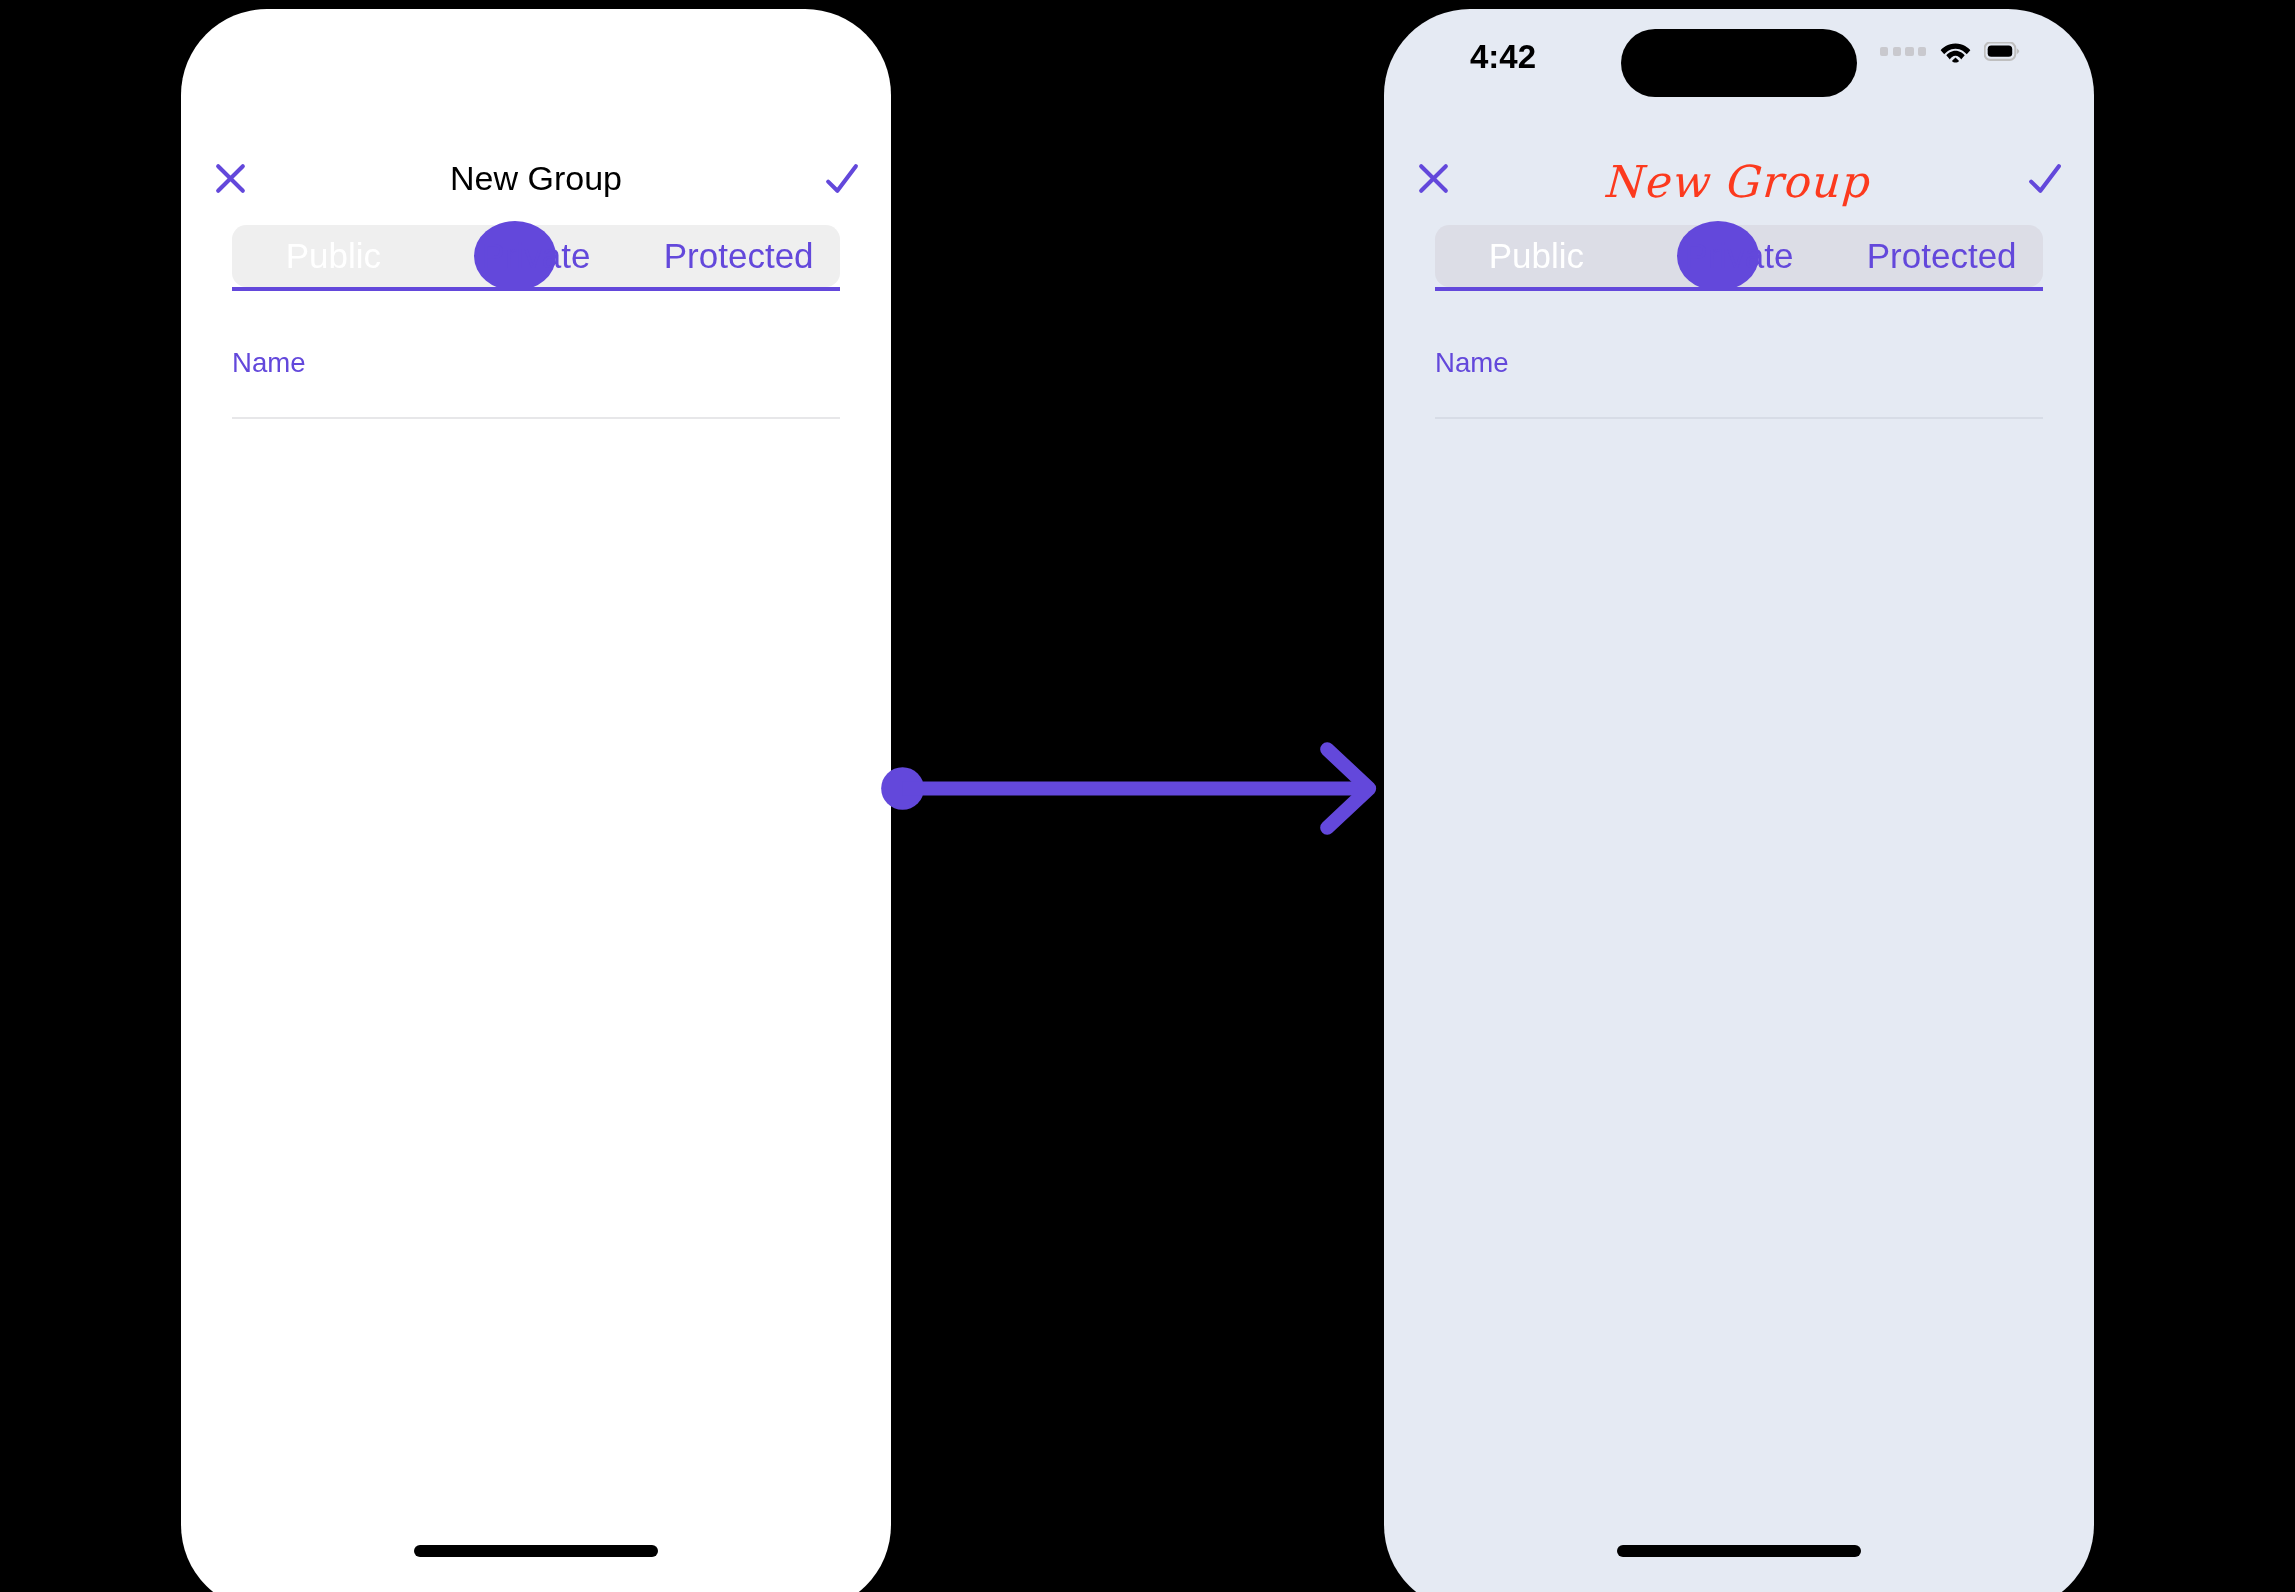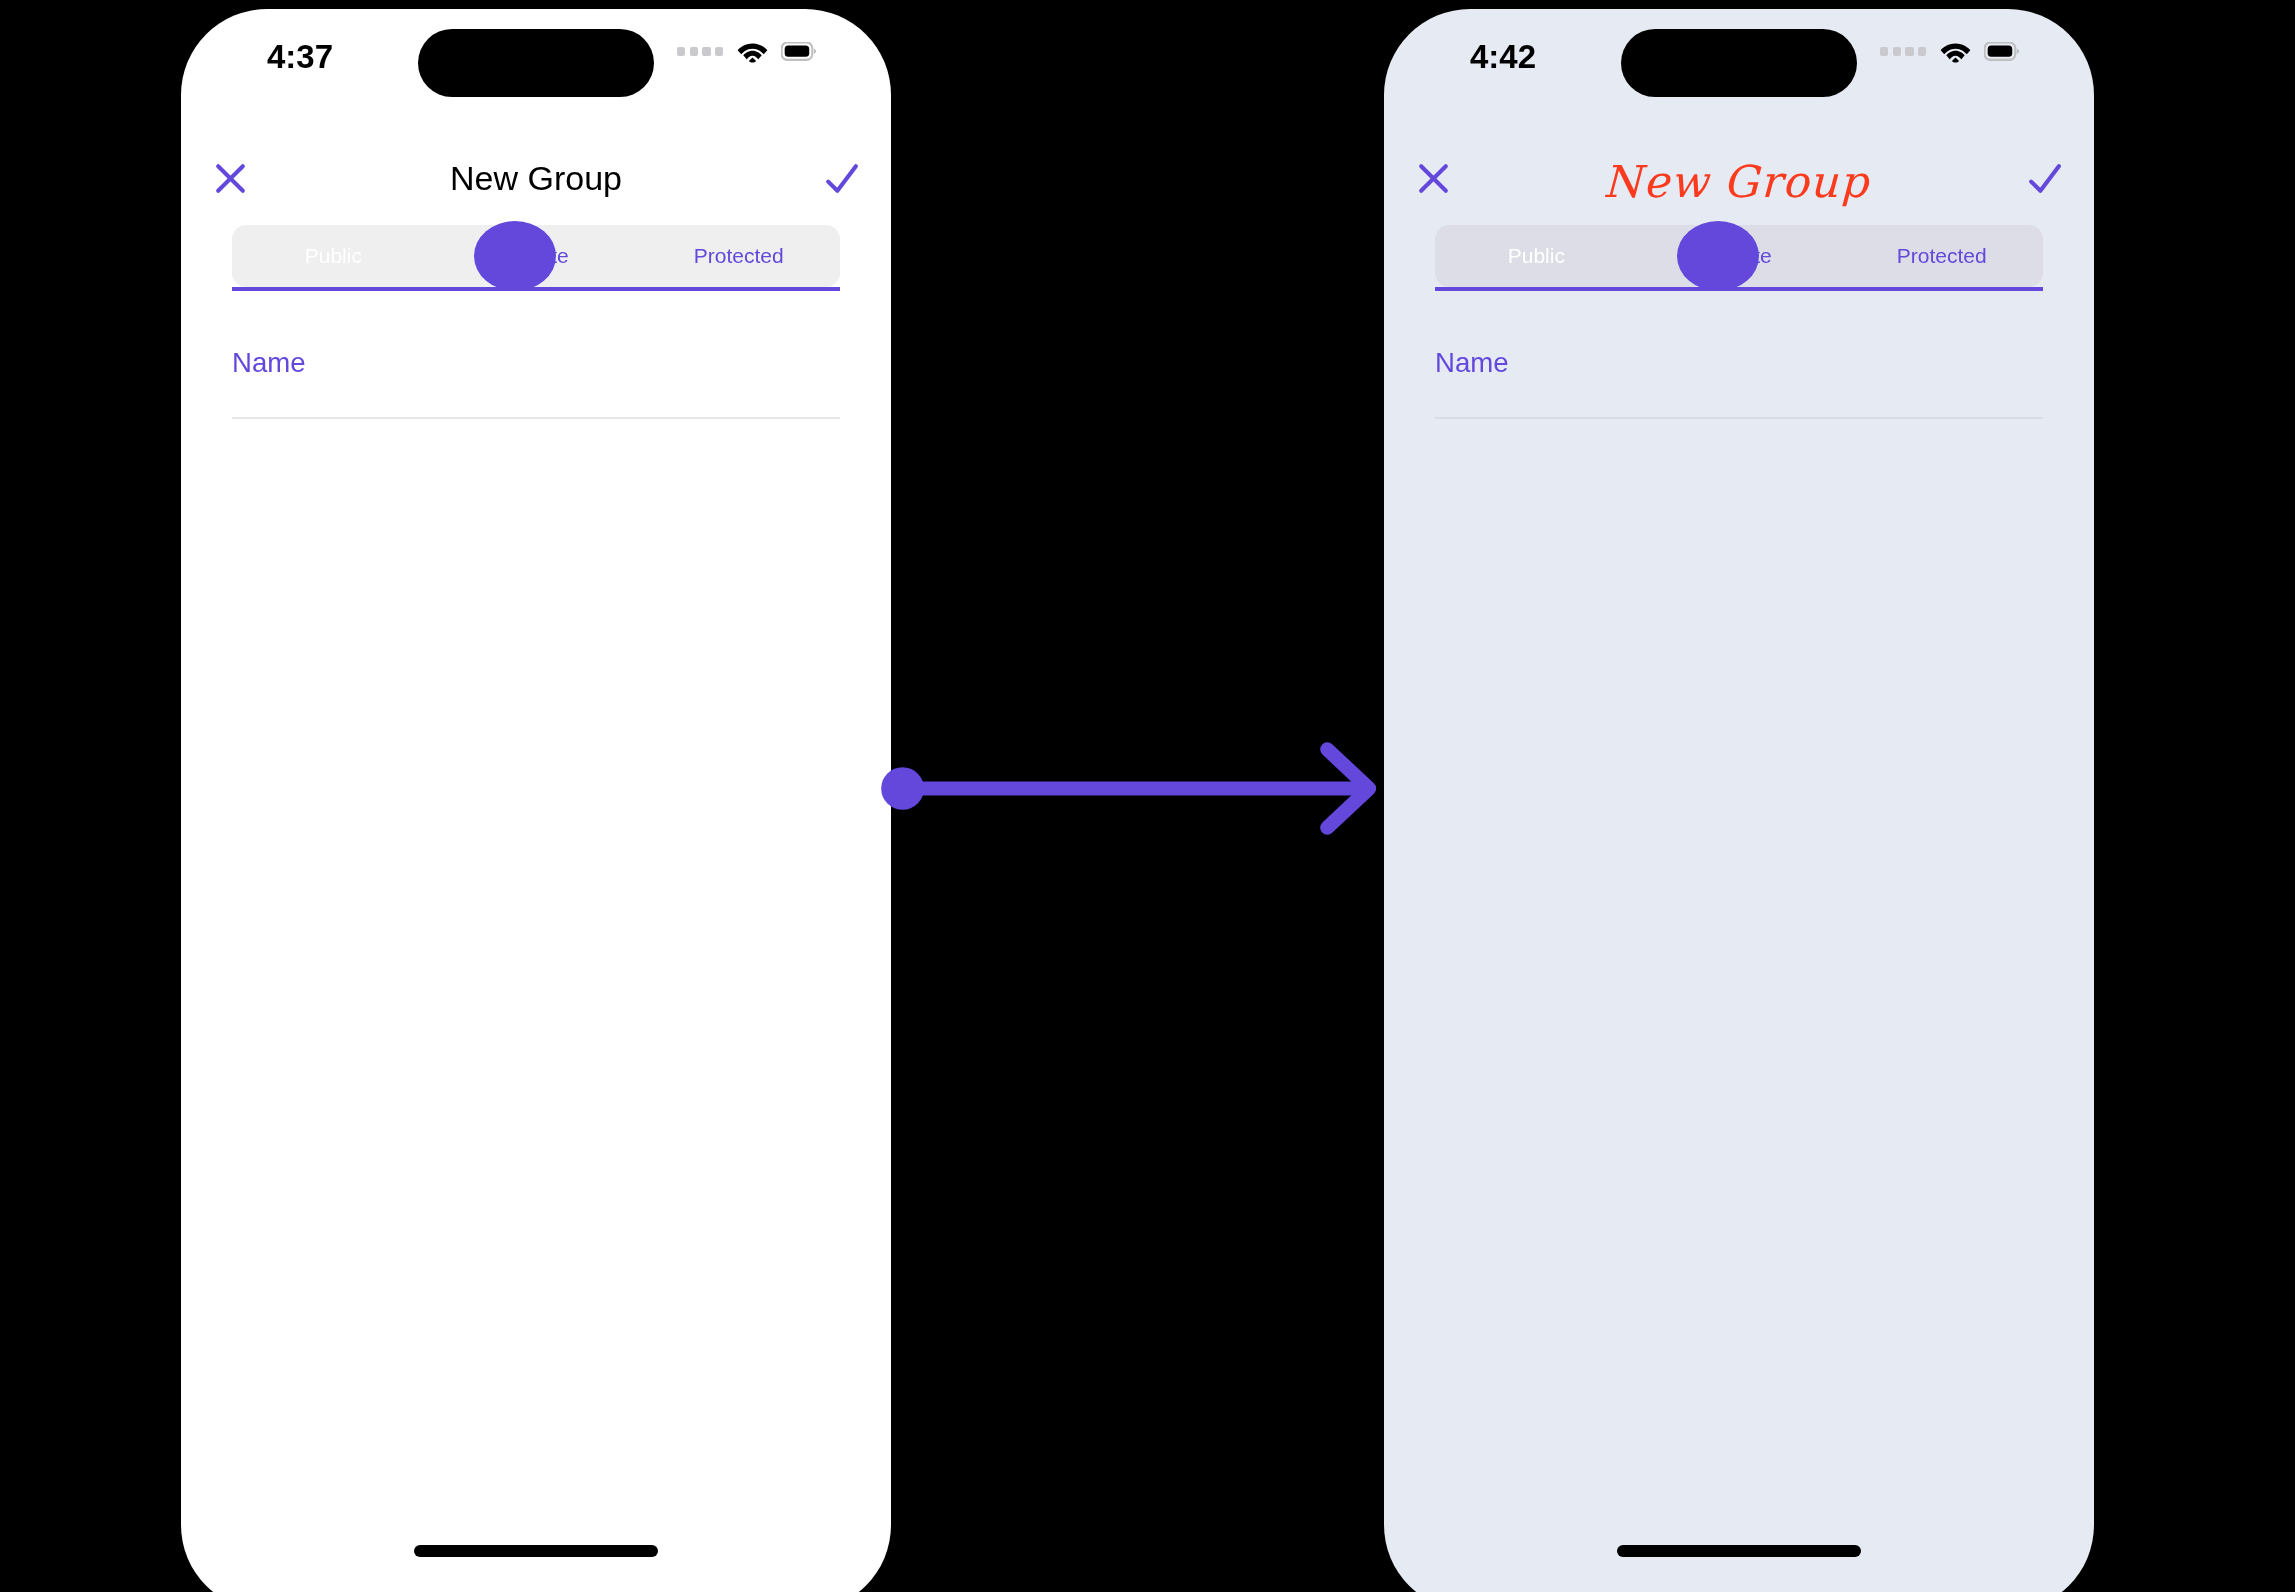--- a/index.html
+++ b/index.html
@@ -158,21 +158,21 @@
     right: 51px;
     top: 0;
     height: 62px;
     display: flex;
   }
   .tab {
     flex: 1;
     display: flex;
     align-items: center;
     justify-content: center;
-    font-size: 21px;
+    font-size: 35px;
     font-weight: 400;
     color: #6348DB;
     cursor: pointer;
     position: relative;
     z-index: 3;
   }
   .tab.selected { color: #FFFFFF; }
 
   .tab-indicator {
     position: absolute;
@@ -242,46 +242,20 @@
     overflow: visible;
   }
 </style>
 </head>
 <body>
 
 <div id="stage">
 
   <div class="phone left">
 
-    <div class="statusbar">
-      <div class="clock">4:37</div>
-      <div class="dynamic-island"></div>
-      <div class="status-right">
-        <span class="cellular-dots">
-          <i></i>
-            <i></i>
-            <i></i>
-            <i></i>
-        </span>
-        <span>
-          <svg class="wifi-icon" viewBox="0 0 60 44">
-            <path d="M30 7 C15 7 4 16 1 20 L8 28 C11 24 19 17 30 17 C41 17 49 24 52 28 L59 20 C56 16 45 7 30 7 Z" fill="#000"></path>
-            <path d="M30 21 C22 21 15 26 12 30 L19 38 C21 35 25 31 30 31 C35 31 39 35 41 38 L48 30 C45 26 38 21 30 21 Z" fill="#000"></path>
-            <path d="M30 34 L23 41 C25 43 27 44 30 44 C33 44 35 43 37 41 Z" fill="#000"></path>
-          </svg>
-        </span>
-        <span>
-          <svg class="battery" viewBox="0 0 70 36">
-            <rect x="1" y="1" width="60" height="34" rx="11" ry="11" fill="none" stroke="#BFBFBF" stroke-width="4"></rect>
-            <rect x="7" y="7" width="48" height="22" rx="7" ry="7" fill="#000"></rect>
-            <path d="M64 12 L68 16 C69 17 69 19 68 20 L64 24 Z" fill="#BFBFBF"></path>
-          </svg>
-        </span>
-      </div>
-    </div>
 
     <div class="navbar">
       <div class="nav-icon-btn close">
         <span>
           <svg viewBox="0 0 76 76">
             <path d="M14 14 L62 62 M62 14 L14 62" stroke="#6348DB" stroke-width="8" stroke-linecap="round"></path>
           </svg>
         </span>
       </div>
       <div class="nav-title plain">New Group</div>

